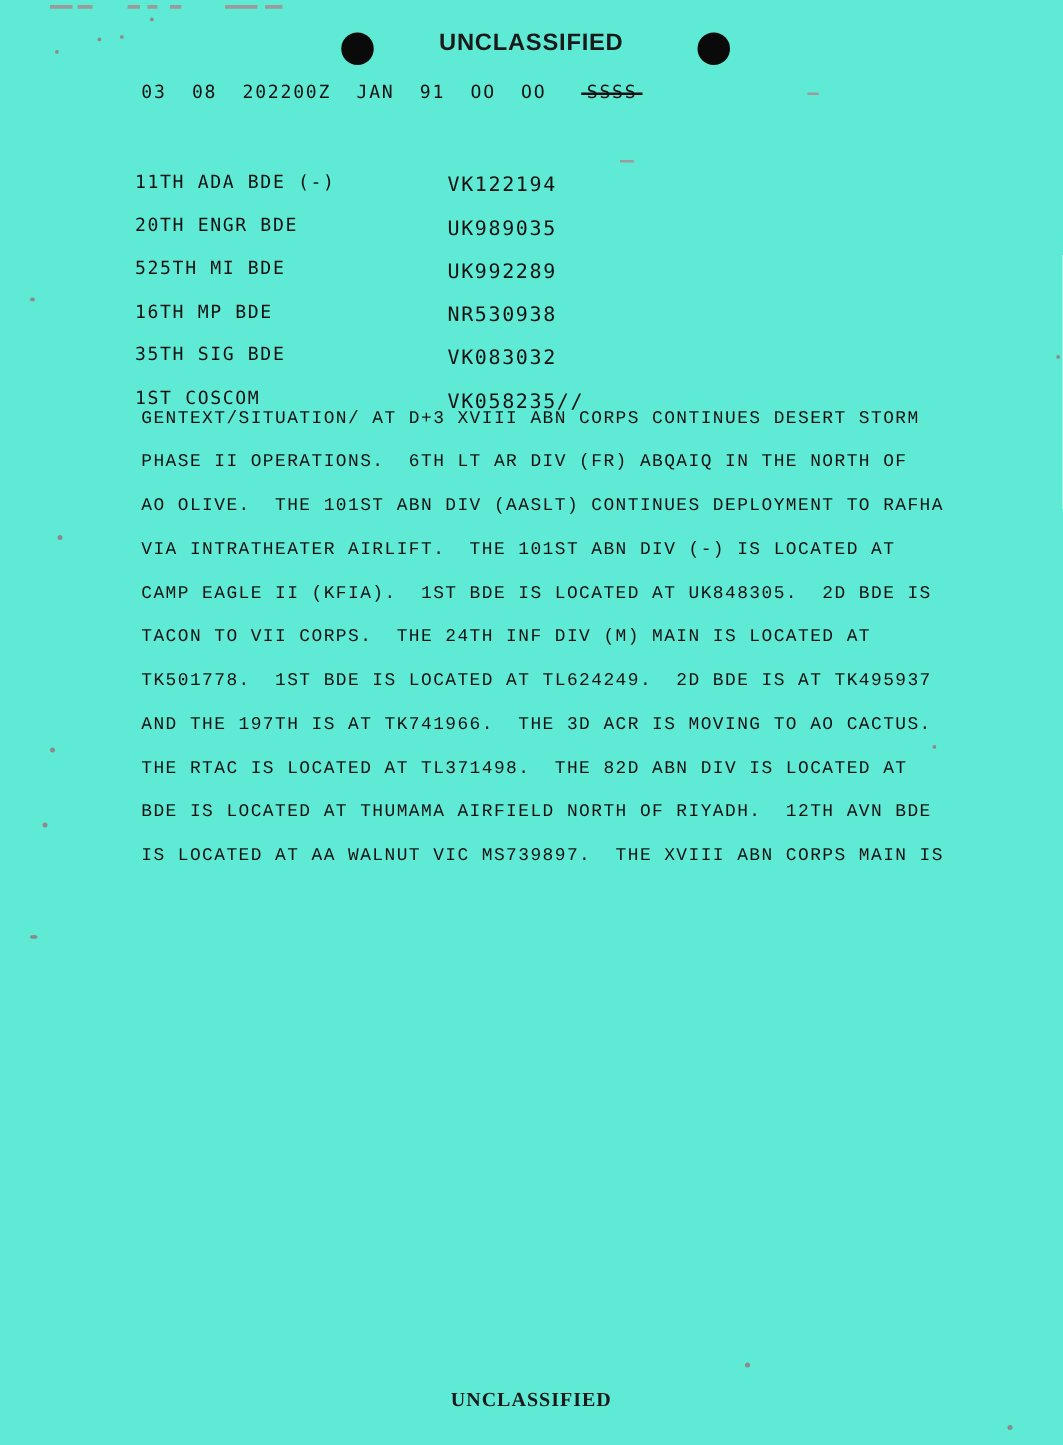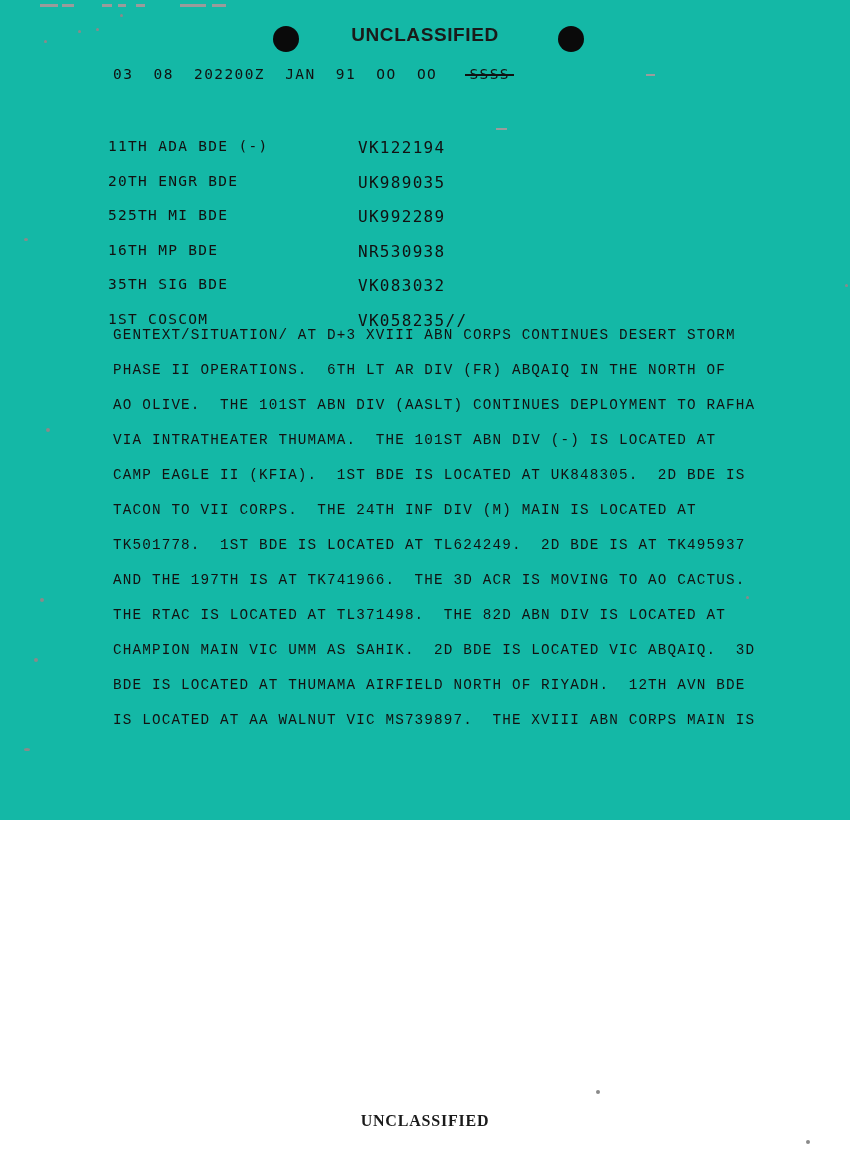--- a/index.html
+++ b/index.html
@@ -11,22 +11,22 @@
     width: 850px;
     height: 1156px;
     position: relative;
     font-family: "DejaVu Sans Mono", monospace;
     color: #111111;
     overflow: hidden;
   }
   .page {
     position: relative;
     width: 850px;
-    height: 820px;
-    background: #14b8a6;
+    height: 1156px;
+    background: #5eead4;
   }
 
   
   .class-band {
     position: absolute;
     top: 24px;
     left: 0;
     width: 850px;
     height: 40px;
   }
@@ -226,26 +226,25 @@
       <span class="unit-name">1ST COSCOM</span>
       <span class="unit-grid">VK058235//</span>
     </div>
 
   </div>
 
   <div class="body-text">
     <div class="body-line">GENTEXT/SITUATION/ AT D+3 XVIII ABN CORPS CONTINUES DESERT STORM</div>
     <div class="body-line">PHASE II OPERATIONS.  6TH LT AR DIV (FR) ABQAIQ IN THE NORTH OF</div>
     <div class="body-line">AO OLIVE.  THE 101ST ABN DIV (AASLT) CONTINUES DEPLOYMENT TO RAFHA</div>
-    <div class="body-line">VIA INTRATHEATER THUMAMA.  THE 101ST ABN DIV (-) IS LOCATED AT</div>
+    <div class="body-line">VIA INTRATHEATER AIRLIFT.  THE 101ST ABN DIV (-) IS LOCATED AT</div>
     <div class="body-line">CAMP EAGLE II (KFIA).  1ST BDE IS LOCATED AT UK848305.  2D BDE IS</div>
     <div class="body-line">TACON TO VII CORPS.  THE 24TH INF DIV (M) MAIN IS LOCATED AT</div>
     <div class="body-line">TK501778.  1ST BDE IS LOCATED AT TL624249.  2D BDE IS AT TK495937</div>
     <div class="body-line">AND THE 197TH IS AT TK741966.  THE 3D ACR IS MOVING TO AO CACTUS.</div>
     <div class="body-line">THE RTAC IS LOCATED AT TL371498.  THE 82D ABN DIV IS LOCATED AT</div>
-    <div class="body-line">CHAMPION MAIN VIC UMM AS SAHIK.  2D BDE IS LOCATED VIC ABQAIQ.  3D</div>
     <div class="body-line">BDE IS LOCATED AT THUMAMA AIRFIELD NORTH OF RIYADH.  12TH AVN BDE</div>
     <div class="body-line">IS LOCATED AT AA WALNUT VIC MS739897.  THE XVIII ABN CORPS MAIN IS</div>
   </div>
 
   <div class="footer-class">UNCLASSIFIED</div>
 
 </div>
 
 </body></html>

